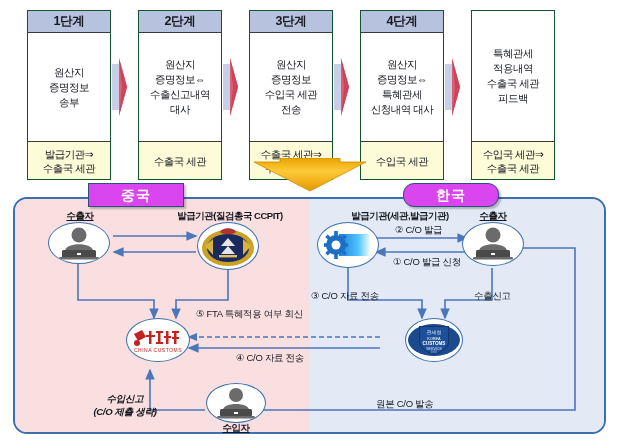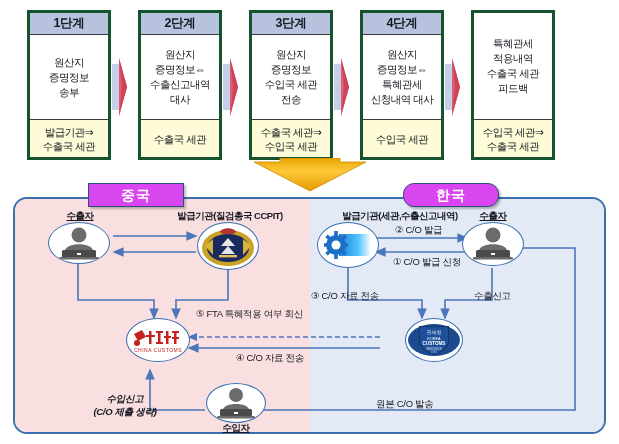--- a/index.html
+++ b/index.html
@@ -17,22 +17,22 @@
   
   #steps-row {
     position: absolute;
     left: 0; top: 0;
     width: 619px; height: 160px;
   }
   .step-box {
     position: absolute;
     top: 10px;
     width: 84px;
-    height: 150px;
-    border: 3px solid #14532d;
+    height: 170px;
+    border: 1px solid #14532d;
     background: #ffffff;
     display: flex;
     flex-direction: column;
   }
   .step-head {
     background: #b6c2de;
     border-bottom: 1px solid #3a3a3a;
     height: 22px;
     line-height: 21px;
     text-align: center;
@@ -401,21 +401,21 @@
     <rect x="12" y="24" width="32" height="7.5" rx="1.5" fill="#4a4a4a"></rect>
     <rect x="9" y="31" width="38" height="2.5" rx="1.2" fill="#6b6b6b"></rect>
     <rect x="26" y="27" width="4" height="2" fill="#ffffff"></rect>
   </svg>
 </div>
 <div class="node-label underline" style="left:208px; top:422px; width:56px;">수입자</div>
 
 <div class="flow-label" style="left:196px; top:308px;">⑤ FTA 특혜적용 여부 회신</div>
 <div class="flow-label" style="left:236px; top:352px;">④ C/O 자료 전송</div>
 
-<div class="node-label" style="left:300px; top:210px; width:200px;">발급기관(세관,수출신고내역)</div>
+<div class="node-label" style="left:300px; top:210px; width:200px;">발급기관(세관,발급기관)</div>
 <div class="node" style="left:317px; top:222px; width:62px; height:46px;">
   <svg width="58" height="42" viewBox="0 0 58 42">
     <defs>
       <linearGradient id="kgrad" x1="0" y1="0" x2="1" y2="0">
         <stop offset="0%" stop-color="#1f7fd6"></stop>
         <stop offset="60%" stop-color="#4fc3ff"></stop>
         <stop offset="100%" stop-color="#ffffff"></stop>
       </linearGradient>
     </defs>
     <rect x="20" y="10" width="32" height="22" fill="url(#kgrad)"></rect>

